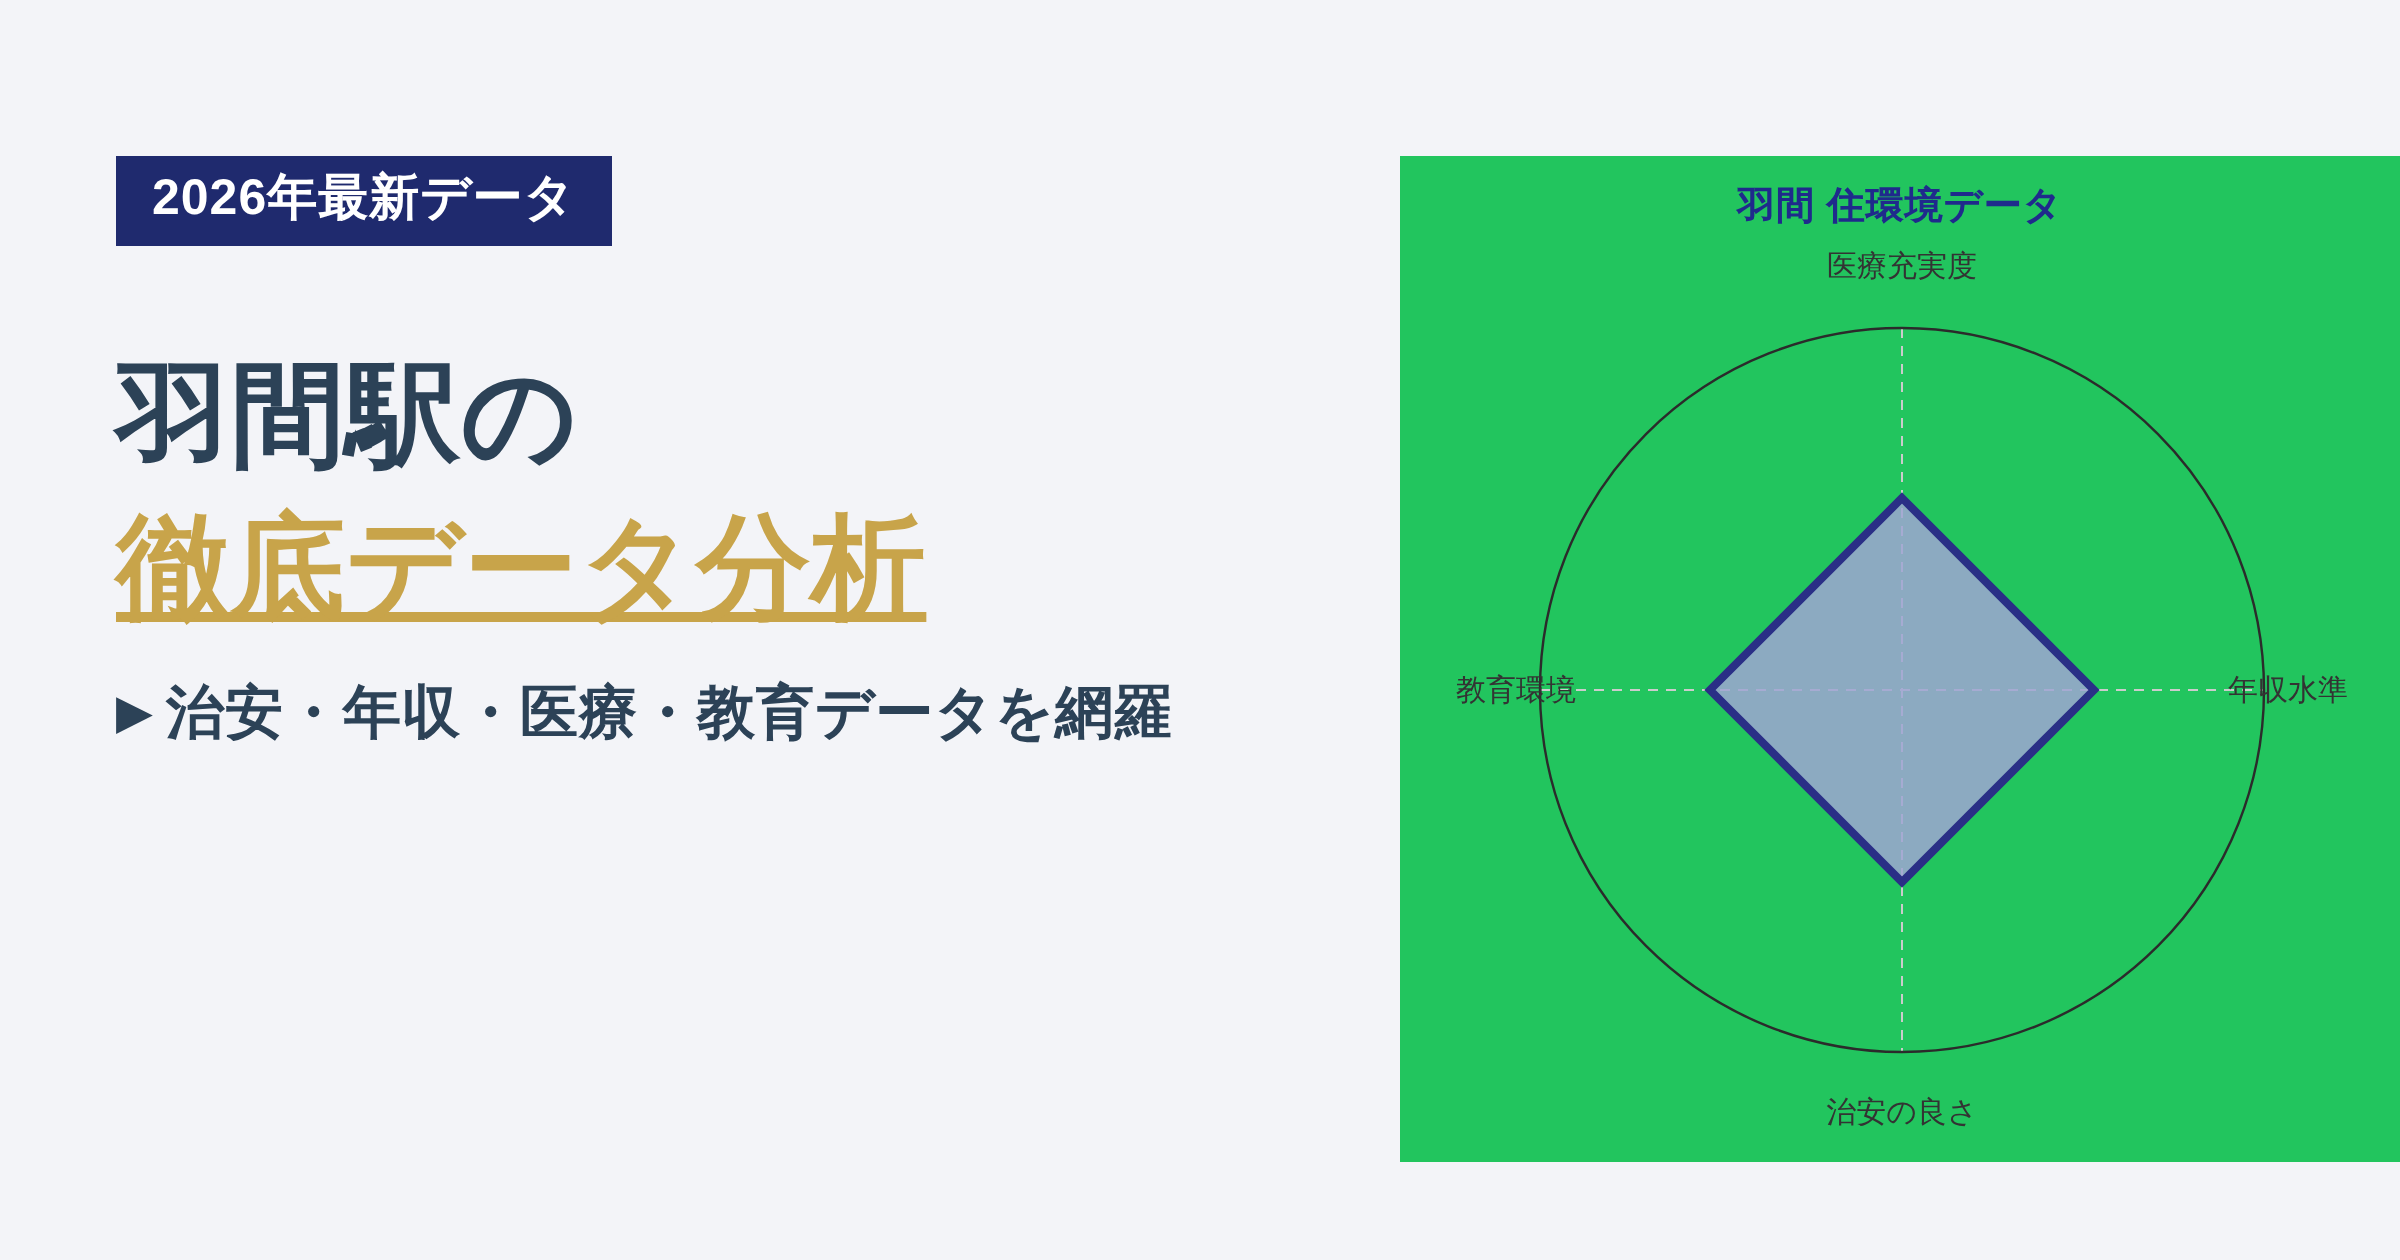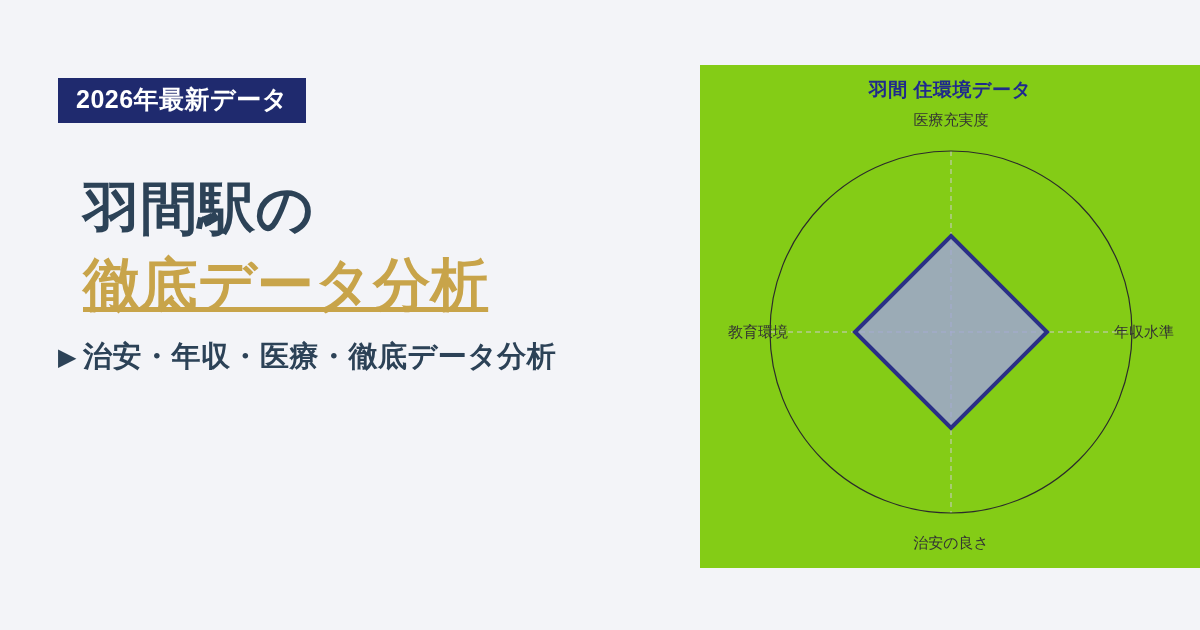--- a/index.html
+++ b/index.html
@@ -41,21 +41,20 @@
     margin-top: 48px;
     font-size: 57px;
     font-weight: bold;
     line-height: 1.33;
     letter-spacing: 0.5px;
     color: #2c4257;
   }
   .headline .line {
     display: block;
     white-space: nowrap;
-    margin-left: 25px;
   }
   .headline .accent {
     color: #c8a44a;
     text-decoration: underline;
   }
 
   .subline {
     margin-top: 14px;
     font-size: 29px;
     font-weight: bold;
@@ -69,24 +68,24 @@
   .subline .tri {
     font-size: 24px;
     line-height: 1;
     color: #2c4257;
   }
 
   
   .chart-panel {
     position: absolute;
     left: 700px;
-    top: 65px;
+    top: 78px;
     width: 500px;
     height: 503px;
-    background: #84cc16;
+    background: #22c55e;
     box-sizing: border-box;
   }
   .chart-title {
     position: absolute;
     top: 12px;
     left: 0;
     width: 100%;
     text-align: center;
     font-size: 19px;
     font-weight: bold;
@@ -111,21 +110,21 @@
 
   <div class="badge">2026年最新データ</div>
 
   <div class="headline">
     <span class="line">羽間駅の</span>
     <span class="line accent">徹底データ分析</span>
   </div>
 
   <div class="subline">
     <span class="tri">▶</span>
-    <span>治安・年収・医療・徹底データ分析</span>
+    <span>治安・年収・医療・教育データを網羅</span>
   </div>
 
 </div>
 
 <div class="chart-panel">
 
   <div class="chart-title">羽間 住環境データ</div>
 
   <svg class="chart-svg" width="500" height="503" viewBox="0 0 500 503">
 

